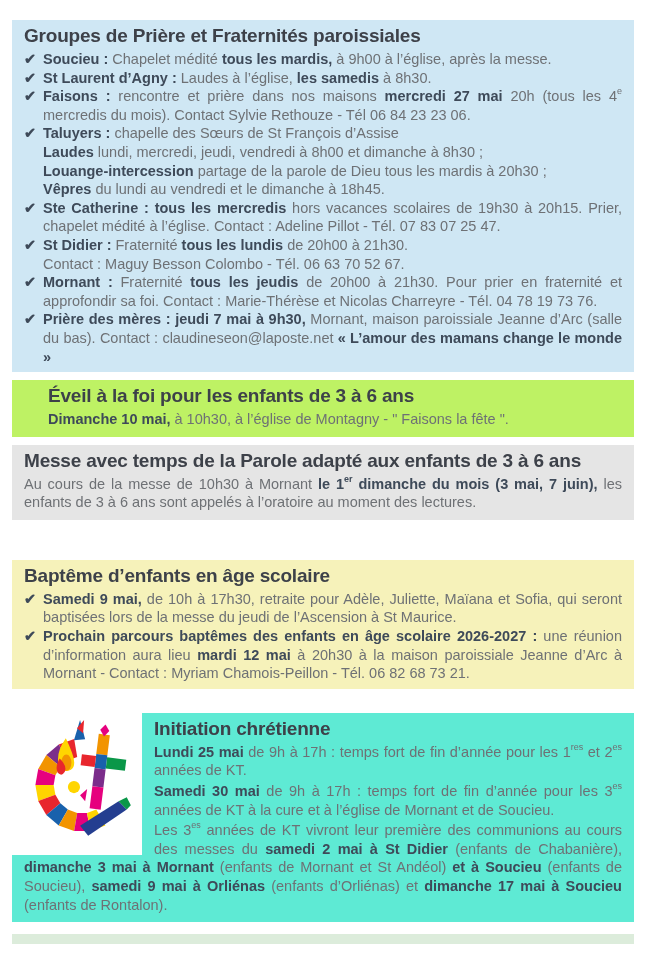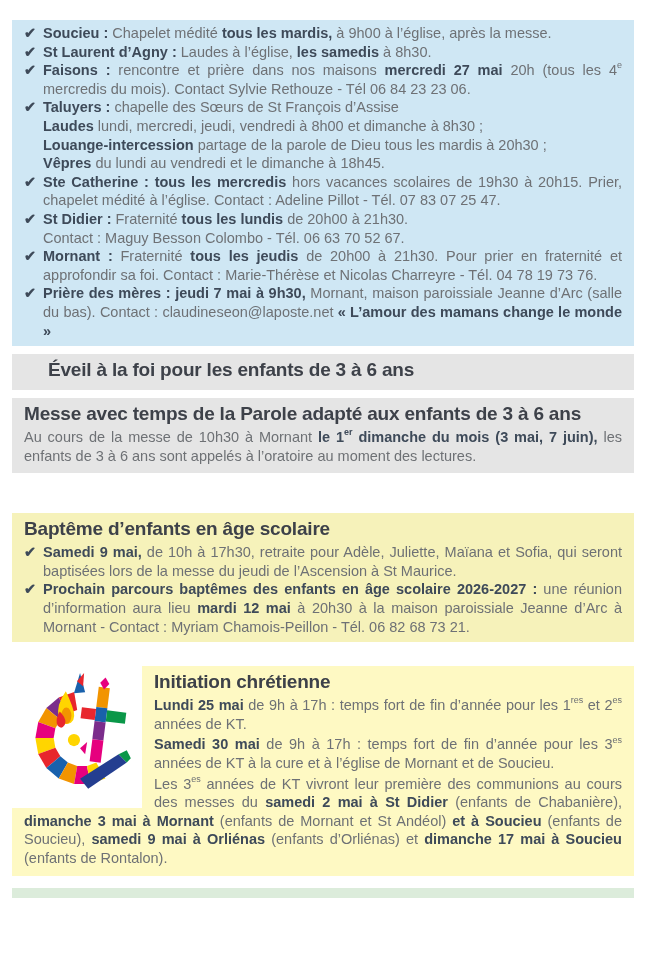--- a/index.html
+++ b/index.html
@@ -48,52 +48,56 @@
     display: flex; align-items: center; justify-content: center;
   }
   .logo-plate svg { display: block; }
 </style>
 </head>
 <body>
 
 <div class="page">
 
   <section class="sec" style="background: rgb(207, 231, 244);">
+    <h2 class="title">Groupes de Prière et Fraternités paroissiales</h2>
     <div class="content">
         <div class="item"><span class="check">✔</span><span class="b">Soucieu : </span><span>Chapelet médité </span><span class="b">tous les mardis,</span><span> à 9h00 à l’église, après la messe.</span></div>
         <div class="item"><span class="check">✔</span><span class="b">St Laurent d’Agny : </span><span>Laudes à l’église, </span><span class="b">les samedis</span><span> à 8h30.</span></div>
         <div class="item"><span class="check">✔</span><span class="b">Faisons : </span><span>rencontre et prière dans nos maisons </span><span class="b">mercredi 27 mai</span><span> 20h (tous les 4</span><sup>e</sup><span> mercredis du mois). Contact Sylvie Rethouze - Tél 06 84 23 23 06.</span></div>
         <div class="item"><span class="check">✔</span><span class="b">Taluyers : </span><span>chapelle des Sœurs de St François d’Assise</span><br><span class="b">Laudes</span><span> lundi, mercredi, jeudi, vendredi à 8h00 et dimanche à 8h30 ;</span><br><span class="b">Louange-intercession</span><span> partage de la parole de Dieu tous les mardis à 20h30 ;</span><br><span class="b">Vêpres</span><span> du lundi au vendredi et le dimanche à 18h45.</span></div>
         <div class="item"><span class="check">✔</span><span class="b">Ste Catherine : tous les mercredis</span><span> hors vacances scolaires de 19h30 à 20h15. Prier, chapelet médité à l’église. Contact : Adeline Pillot - Tél. 07 83 07 25 47.</span></div>
         <div class="item"><span class="check">✔</span><span class="b">St Didier : </span><span>Fraternité </span><span class="b">tous les lundis</span><span> de 20h00 à 21h30.</span><br><span>Contact : Maguy Besson Colombo - Tél. 06 63 70 52 67.</span></div>
         <div class="item"><span class="check">✔</span><span class="b">Mornant : </span><span>Fraternité </span><span class="b">tous les jeudis</span><span> de 20h00 à 21h30. Pour prier en fraternité et approfondir sa foi. Contact : Marie-Thérèse et Nicolas Charreyre - Tél. 04 78 19 73 76.</span></div>
         <div class="item"><span class="check">✔</span><span class="b">Prière des mères : jeudi 7 mai à 9h30,</span><span> Mornant, maison paroissiale Jeanne d’Arc (salle du bas). Contact : claudineseon@laposte.net </span><span class="b">« L’amour des mamans change le monde »</span></div>
       </div>
   </section>
 
-  <section class="sec" style="background: #e5e5e5; padding-left: 36px;">
+  <section class="sec" style="background: #bef264; padding-left: 36px;">
     <h2 class="title">Éveil à la foi pour les enfants de 3 à 6 ans</h2>
+    <div class="content">
+        <div class="para"><span class="b">Dimanche 10 mai,</span><span> à 10h30, à l’église de Montagny - " Faisons la fête ".</span></div>
+      </div>
   </section>
 
   <section class="sec" style="background: #e5e5e5;">
     <h2 class="title">Messe avec temps de la Parole adapté aux enfants de 3 à 6 ans</h2>
     <div class="content">
         <div class="para"><span>Au cours de la messe de 10h30 à Mornant </span><span class="b">le 1</span><sup class="b">er</sup><span class="b"> dimanche du mois (3 mai, 7 juin),</span><span> les enfants de 3 à 6 ans sont appelés à l’oratoire au moment des lectures.</span></div>
       </div>
   </section>
 
   <section class="sec mb10" style="background: rgb(246, 242, 186);">
     <h2 class="title">Baptême d’enfants en âge scolaire</h2>
     <div class="content">
         <div class="item"><span class="check">✔</span><span class="b">Samedi 9 mai,</span><span> de 10h à 17h30, retraite pour Adèle, Juliette, Maïana et Sofia, qui seront baptisées lors de la messe du jeudi de l’Ascension à St Maurice.</span></div>
         <div class="item"><span class="check">✔</span><span class="b">Prochain parcours baptêmes des enfants en âge scolaire 2026-2027 :</span><span> une réunion d’information aura lieu </span><span class="b">mardi 12 mai</span><span> à 20h30 à la maison paroissiale Jeanne d’Arc à Mornant - Contact : Myriam Chamois-Peillon - Tél. 06 82 68 73 21.</span></div>
       </div>
   </section>
 
-  <section class="sec mb12" style="background: #fef9c3; margin-top: 24px;">
+  <section class="sec mb12" style="background: #5eead4; margin-top: 24px;">
     <div class="logo-plate">
       <svg width="112" height="132" viewBox="0 0 110 130" xmlns="http://www.w3.org/2000/svg">
 
         <polygon points="52.2,20.7 37,26.2 46,41.8 55.2,38.4" fill="#e8262d"></polygon>
         <polygon points="37,26.2 24.8,36.4 38.6,48 46,41.8" fill="#7b2d8b"></polygon>
         <polygon points="24.8,36.4 16.8,50.3 33.7,56.4 38.6,48" fill="#f29400"></polygon>
         <polygon points="16.8,50.3 14,66 32,66 33.7,56.4" fill="#e6007e"></polygon>
         <polygon points="14,66 16.8,81.7 33.7,75.6 32,66" fill="#ffd500"></polygon>
         <polygon points="16.8,81.7 24.8,95.6 38.6,84 33.7,75.6" fill="#e8262d"></polygon>
         <polygon points="24.8,95.6 37,105.8 46,90.2 38.6,84" fill="#1961ac"></polygon>

